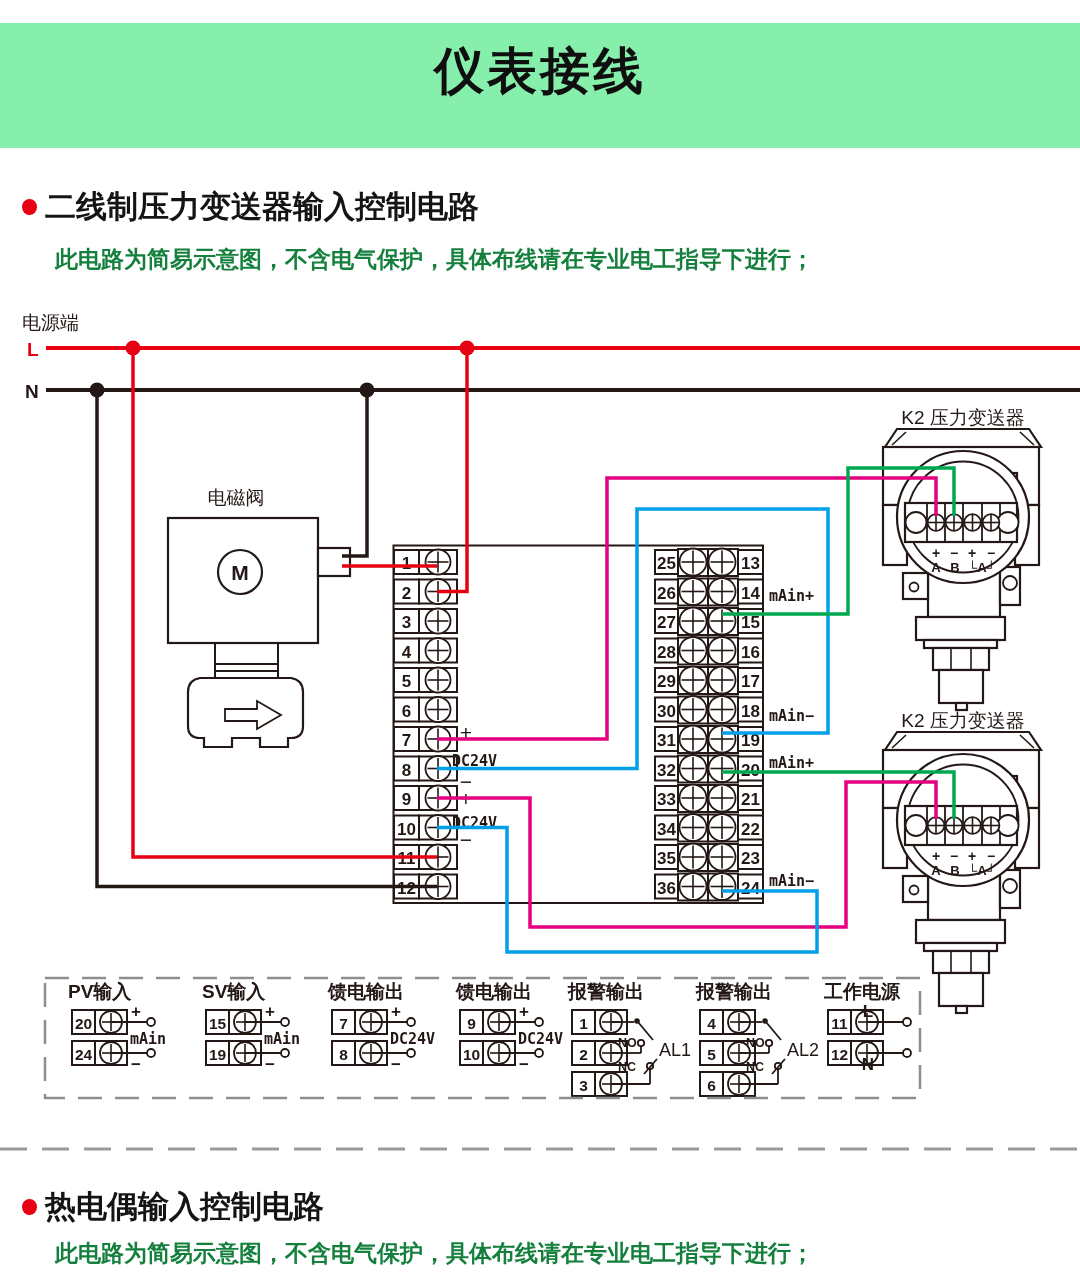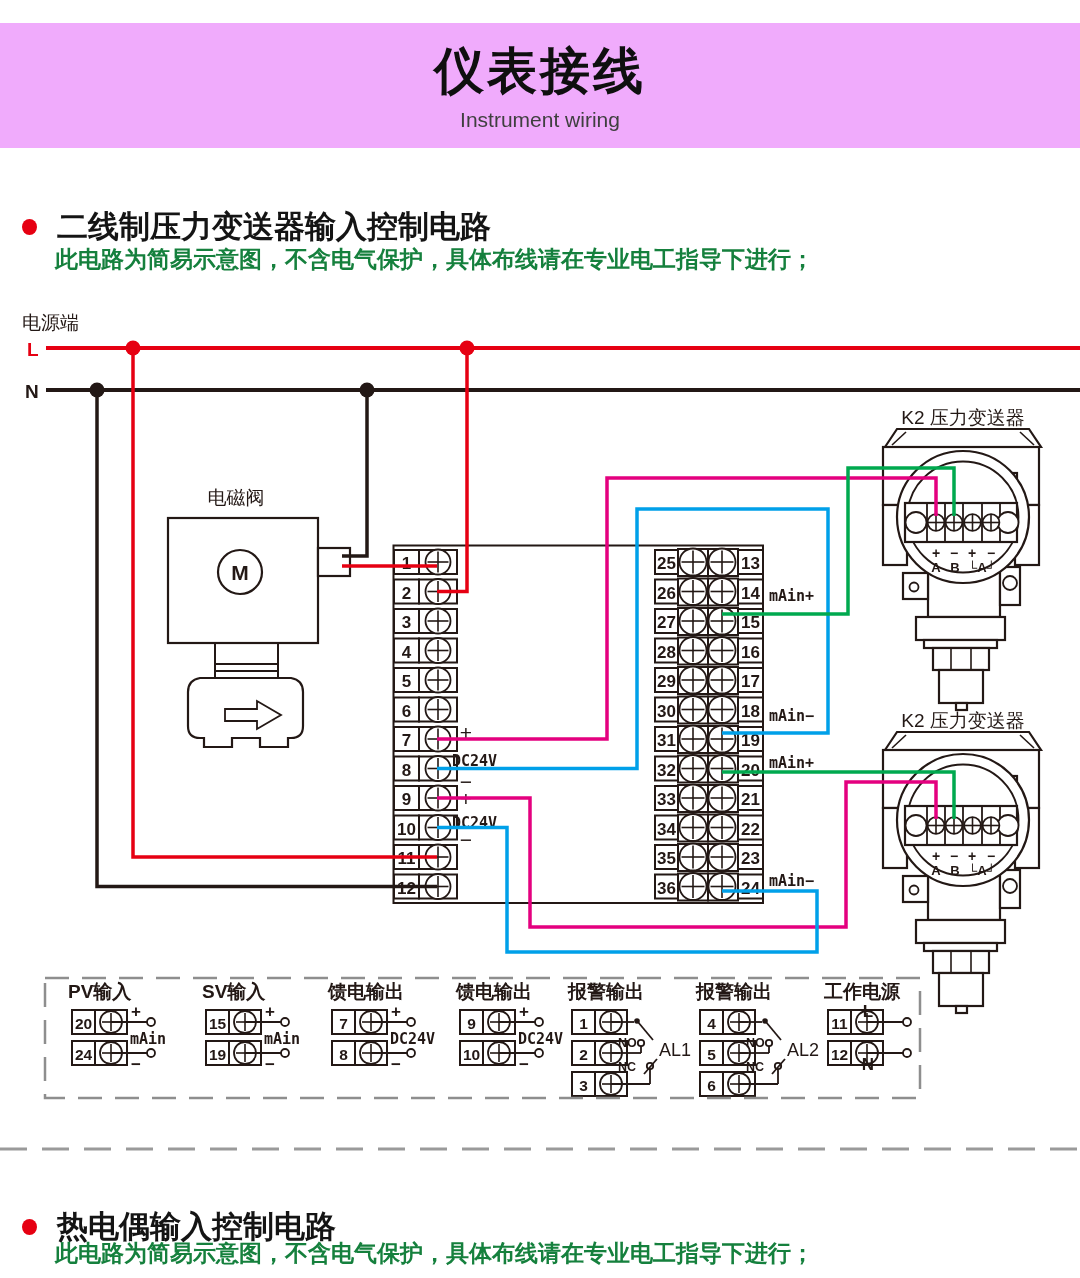--- a/index.html
+++ b/index.html
@@ -1,22 +1,22 @@
 <!DOCTYPE html>
 <html><head>
 <meta charset="utf-8">
 <style>
   html,body{margin:0;padding:0;}
   body{width:1080px;height:1278px;position:relative;background:#ffffff;overflow:hidden;
        font-family:"Liberation Sans",sans-serif;color:#111;}
-  .band{position:absolute;top:23px;left:0;width:1080px;height:125px;background:#f0abfc;text-align:center;}
+  .band{position:absolute;top:23px;left:0;width:1080px;height:125px;background:#86efac;text-align:center;}
   .h1{font-size:50px;font-weight:bold;letter-spacing:3px;margin-top:15px;color:#0f0f0f;}
   .h2{font-size:21px;color:#3f3f3f;margin-top:3px;}
-  .sec-title{position:absolute;left:22px;display:flex;align-items:center;gap:20px;
-             font-size:31px;font-weight:bold;color:#141414;margin-top:20px;}
+  .sec-title{position:absolute;left:22px;display:flex;align-items:center;gap:8px;
+             font-size:31px;font-weight:bold;color:#141414;}
   .sec1{top:186px;} .sec2{top:1186px;}
   .bullet{width:15px;height:16px;border-radius:50%;background:#e60012;flex:0 0 auto;}
   .note{position:absolute;left:55px;font-size:23px;font-weight:bold;color:#15803d;}
   .n1{top:244px;} .n2{top:1238px;}
   svg{position:absolute;top:0;left:0;}
   svg text{fill:#231815;font-family:"Liberation Sans",sans-serif;}
   .t19{font-size:19px;}
   .t19b{font-size:19px;font-weight:bold;}
   .t20b{font-size:21px;font-weight:bold;}
   .red-t{fill:#e60012;}
@@ -45,21 +45,20 @@
   .dot{fill:#231815;}
   .arrow{fill:#fff;stroke:#231815;stroke-width:1.8;}
   .dashbox{fill:none;stroke:#8e8e8e;stroke-width:2.5;stroke-dasharray:24 13;}
   .divider{stroke:#9a9a9a;stroke-width:3;stroke-dasharray:27 15;}
 </style>
 </head>
 <body>
 
 <header class="band">
   <div class="h1">仪表接线</div>
-  <div class="h2">Instrument wiring</div>
 </header>
 
 <div class="sec-title sec1">
   <span class="bullet"></span>
   <span>二线制压力变送器输入控制电路</span>
 </div>
 <div class="note n1">此电路为简易示意图，不含电气保护，具体布线请在专业电工指导下进行；</div>
 
 <svg id="diagram" width="1080" height="1278" viewBox="0 0 1080 1278" xmlns="http://www.w3.org/2000/svg" xmlns:xlink="http://www.w3.org/1999/xlink">
 

